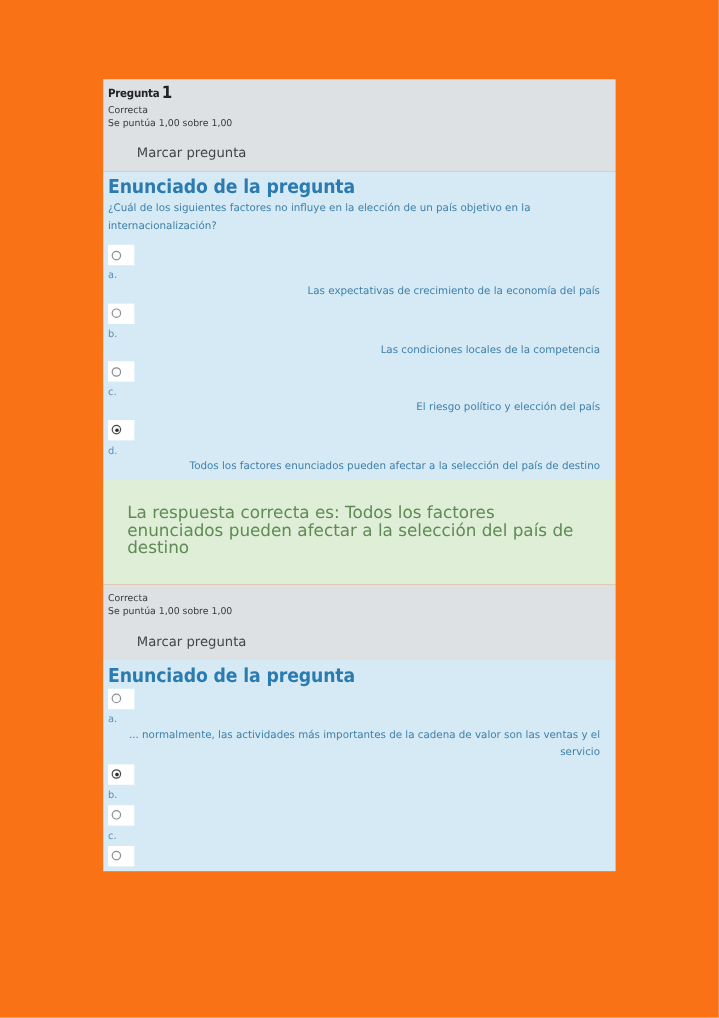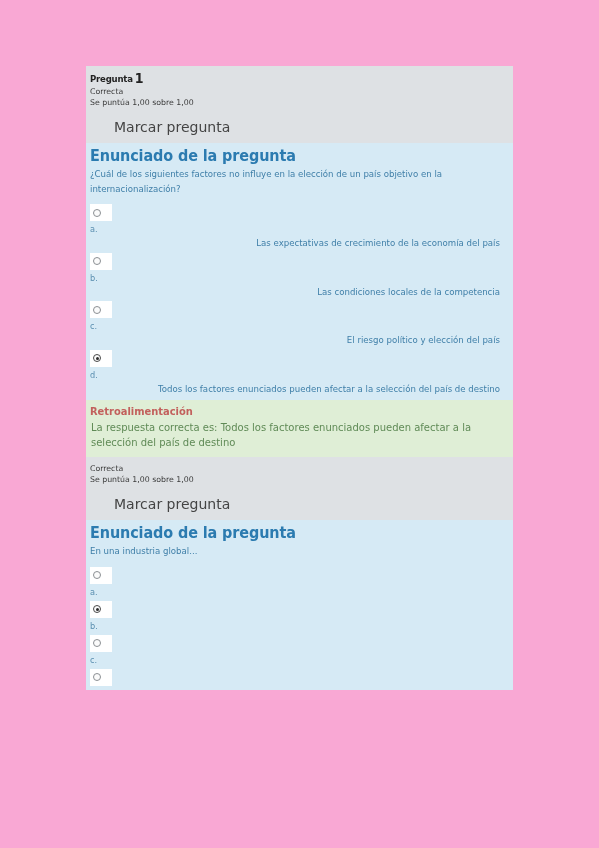--- a/index.html
+++ b/index.html
@@ -10,21 +10,21 @@
   body {
     width: 599px;
     height: 848px;
     font-family: "DejaVu Sans", sans-serif;
     overflow: hidden;
   }
   .page {
     position: relative;
     width: 599px;
     height: 848px;
-    background: #f9a8d4;
+    background: #f97316;
   }
   .quiz-stack {
     position: absolute;
     left: 86px;
     top: 66px;
     width: 427px;
   }
 
   
   .q-info {
@@ -50,21 +50,21 @@
     color: #3a3a3a;
     font-size: 7.8px;
     line-height: 11px;
     margin: 0;
   }
   .q-flag {
     margin-top: 14px;
     margin-bottom: 6px;
     padding-left: 24px;
     color: #444444;
-    font-size: 14px;
+    font-size: 11px;
     line-height: 11px;
   }
 
   
   .q-body {
     background: #d6eaf5;
     padding: 5px 4px 2px 4px;
   }
   .q-body-heading {
     color: #2b7bb0;
@@ -149,23 +149,23 @@
   .q-feedback-heading {
     color: #c2605c;
     font-family: "DejaVu Sans Condensed", "Liberation Sans Narrow", "Liberation Sans", sans-serif;
     font-weight: bold;
     font-size: 11px;
     line-height: 14px;
     margin: 0 0 2px 0;
   }
   .q-feedback-text {
     color: #5f8a56;
-    font-size: 10px;
+    font-size: 14px;
     line-height: 14.5px;
-    margin: 1px;
+    margin: 16px;
     max-width: 400px;
   }
 </style>
 </head>
 <body>
 
 <div class="page">
   <div class="quiz-stack">
 
     <div class="q-block">
@@ -209,44 +209,43 @@
             <div class="radio-cell">
               <span class="radio checked"></span>
             </div>
             <p class="answer-letter">d.</p>
             <p class="answer-text">Todos los factores enunciados pueden afectar a la selección del país de destino</p>
           </li>
         </ul>
       </div>
 
       <div class="q-feedback">
-        <h3 class="q-feedback-heading">Retroalimentación</h3>
         <p class="q-feedback-text">La respuesta correcta es: Todos los factores enunciados pueden afectar a la selección del país de destino</p>
       </div>
 
     </div>
 
     <div class="q-block">
 
       <div class="q-info">
         <p class="q-state">Correcta</p>
         <p class="q-grade">Se puntúa 1,00 sobre 1,00</p>
         <div class="q-flag">Marcar pregunta</div>
       </div>
 
       <div class="q-body">
         <h3 class="q-body-heading">Enunciado de la pregunta</h3>
-        <p class="q-text">En una industria global...</p>
 
         <ul class="answers">
           <li class="answer">
             <div class="radio-cell">
               <span class="radio"></span>
             </div>
             <p class="answer-letter">a.</p>
+            <p class="answer-text">... normalmente, las actividades más importantes de la cadena de valor son las ventas y el servicio</p>
           </li>
           <li class="answer">
             <div class="radio-cell">
               <span class="radio checked"></span>
             </div>
             <p class="answer-letter">b.</p>
           </li>
           <li class="answer">
             <div class="radio-cell">
               <span class="radio"></span>

